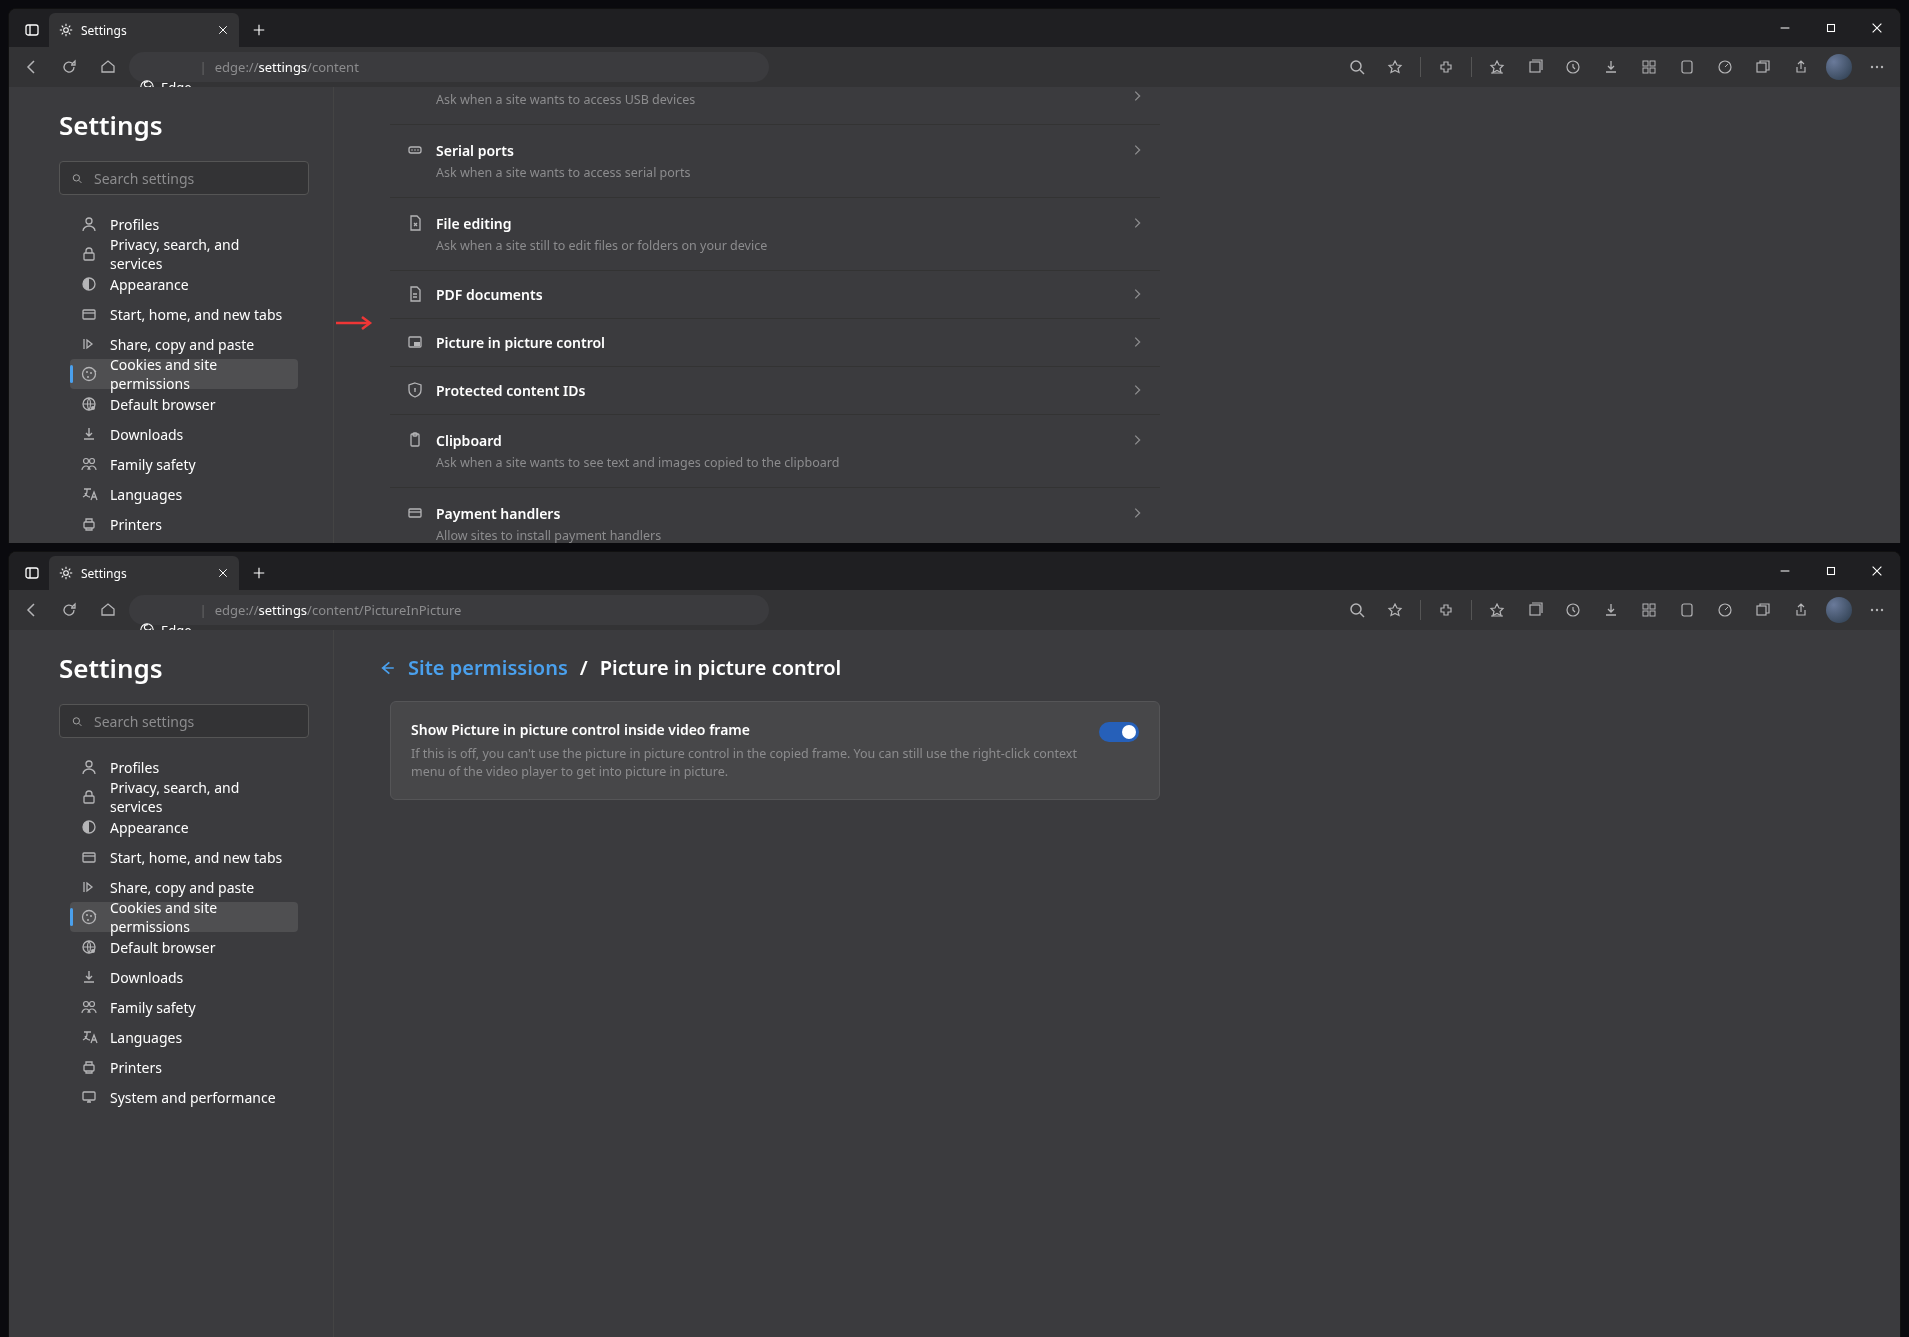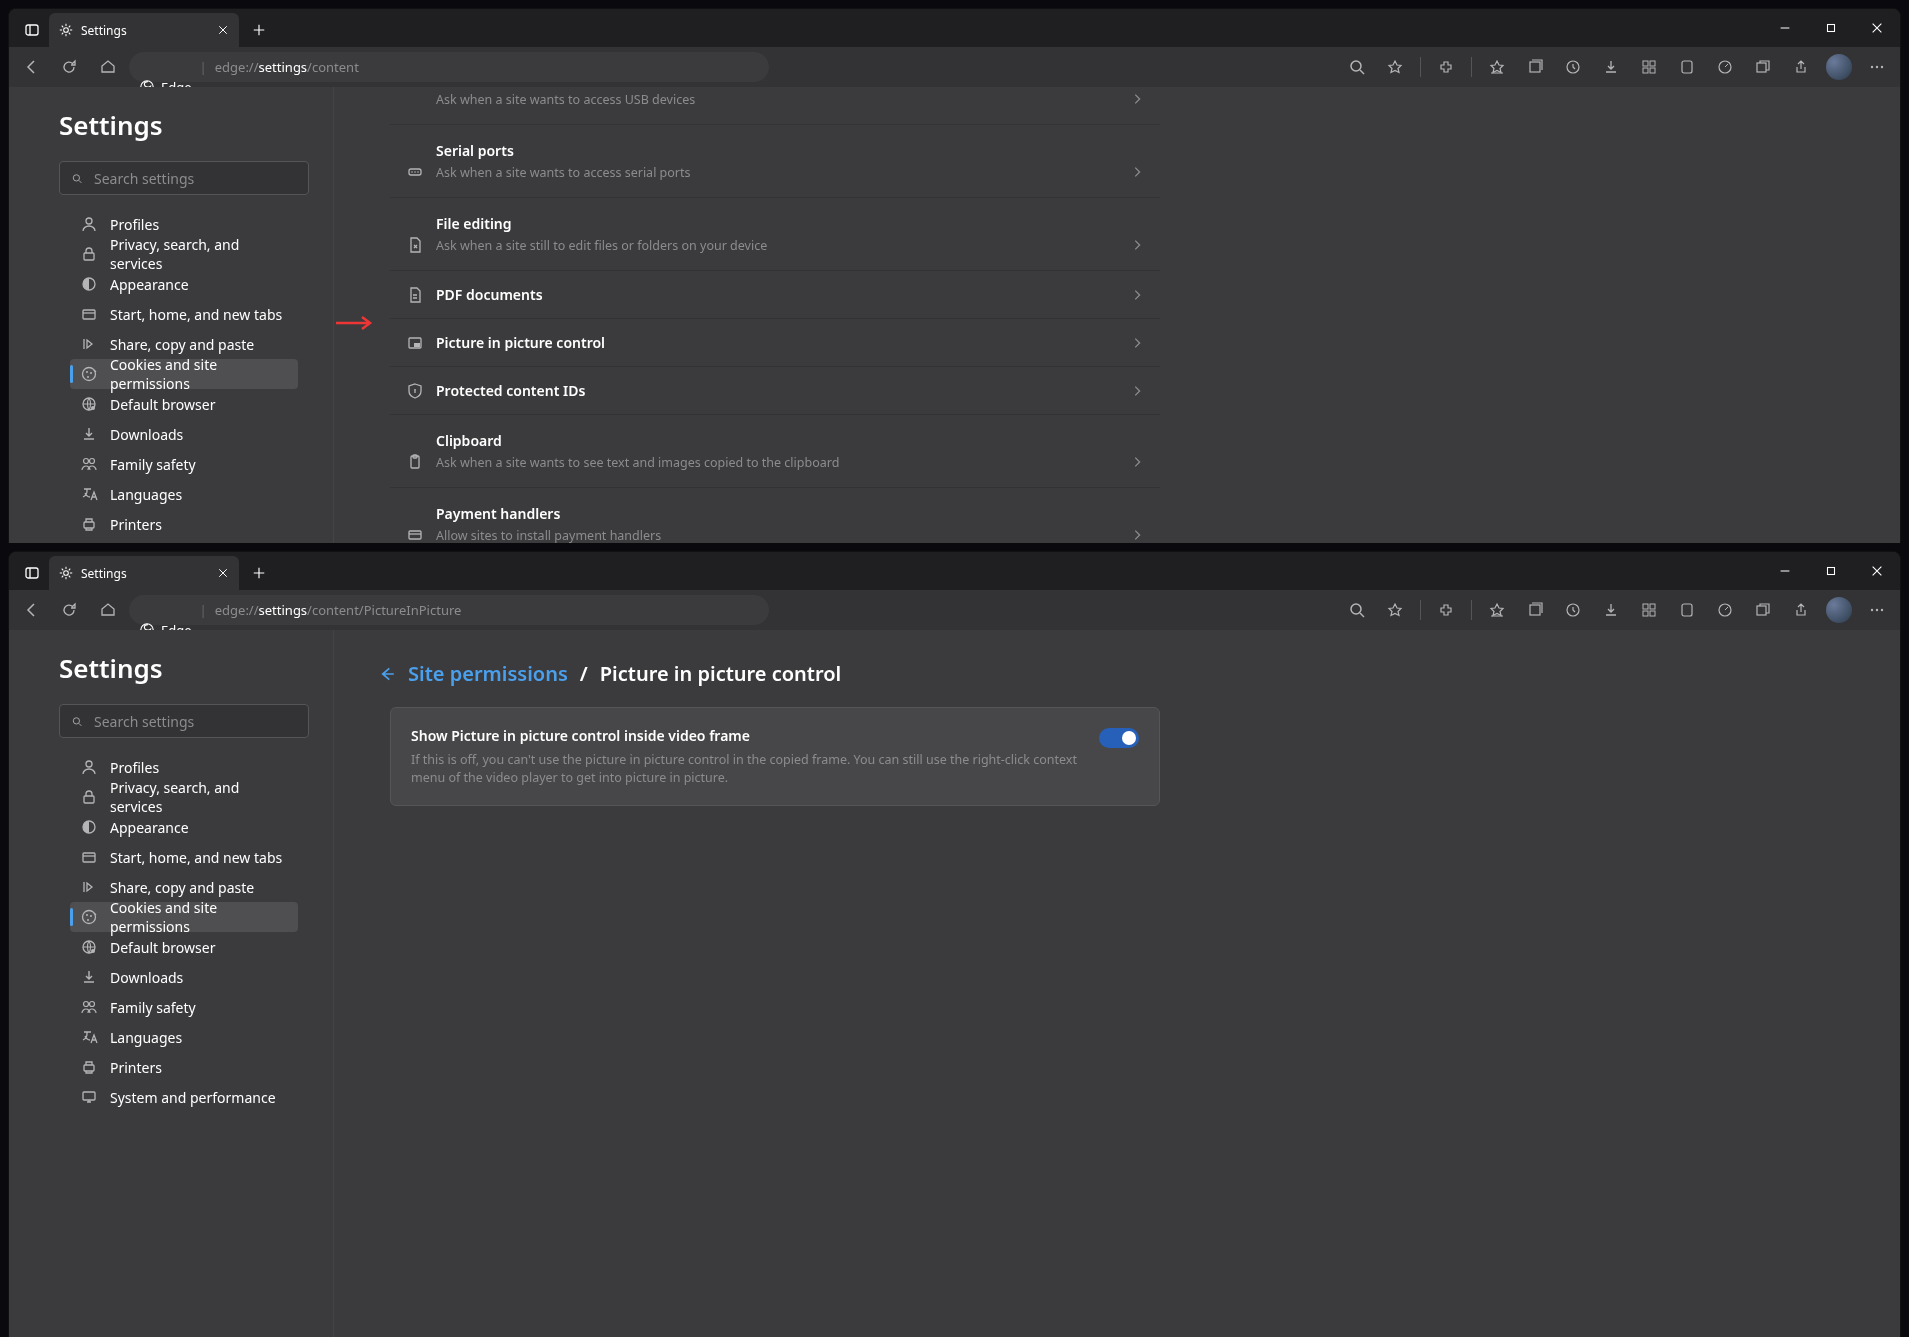--- a/index.html
+++ b/index.html
@@ -58,32 +58,32 @@
   .nav{list-style:none;margin:11px;padding:0;}
   .nav li{display:flex;align-items:center;gap:12px;height:30px;padding:0 10px;font-size:14px;color:var(--text);border-radius:4px;margin-bottom:0px;cursor:pointer;}
   .nav li.active{background:#4f4f51;position:relative;}
   .nav li.active::before{content:"";position:absolute;left:0;top:6px;bottom:6px;width:3px;background:var(--accent);border-radius:2px;}
   .nav .ico{width:18px;display:flex;justify-content:center;color:var(--text-muted);}
   
   .main{flex:1;background:var(--content-bg);padding:0 0 0 56px;position:relative;overflow:hidden;}
   .content-col{width:770px;}
   
   .perm-list{display:flex;flex-direction:column;}
-  .perm-item{display:flex;align-items:flex-end;padding:16px 16px;border-bottom:1px solid #333;cursor:pointer;}
+  .perm-item{display:flex;align-items:flex-start;padding:16px 16px;border-bottom:1px solid #333;cursor:pointer;}
   .perm-item.single{padding:14px 16px;}
   .perm-ico{width:30px;display:flex;justify-content:flex-start;color:var(--text-muted);flex-shrink:0;}
   .perm-text{flex:1;}
   .perm-title{font-size:14px;font-weight:600;color:var(--text);}
   .perm-desc{font-size:12.5px;color:var(--text-dim);margin-top:4px;}
   .chev{color:var(--text-dim);}
   
   .red-arrow{position:absolute;left:0px;width:40px;height:16px;display:flex;align-items:center;}
   .red-arrow svg{width:100%;height:100%;}
   
-  .breadcrumb{display:flex;align-items:center;gap:12px;font-size:20px;font-weight:600;margin:30px 0 20px -14px;}
+  .breadcrumb{display:flex;align-items:center;gap:12px;font-size:20px;font-weight:600;margin:24px 0 20px -14px;}
   .breadcrumb .back{color:var(--accent);}
   .breadcrumb .link{color:var(--accent);}
   .breadcrumb .sep2{color:var(--text);}
   .breadcrumb .cur{color:var(--text);}
   
   .card{background:var(--item-bg);border:1px solid var(--item-border);border-radius:6px;padding:18px 20px;display:flex;align-items:flex-start;gap:20px;}
   .card-text{flex:1;}
   .card-title{font-size:14px;font-weight:600;}
   .card-desc{font-size:12.5px;color:var(--text-dim);margin-top:6px;line-height:1.45;}
   .toggle{width:40px;height:20px;background:var(--toggle-on);border-radius:10px;position:relative;flex-shrink:0;margin-top:2px;}

